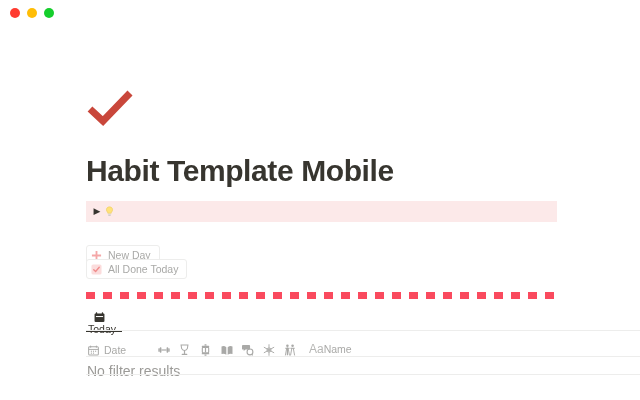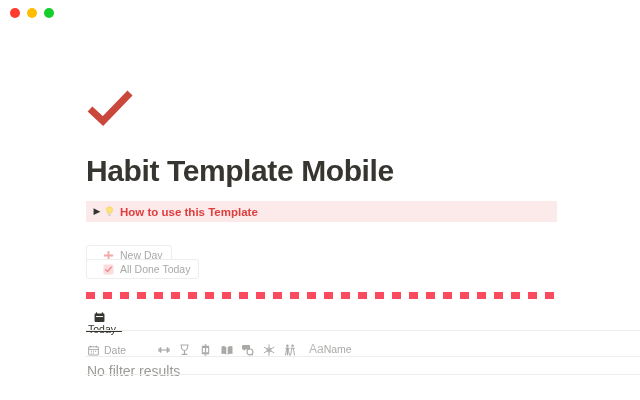--- a/index.html
+++ b/index.html
@@ -121,21 +121,21 @@
   
   .btn {
     position: absolute;
     left: 0;
     height: 20px;
     border: 1px solid #EDEDEC;
     border-radius: 3px;
     background: #ffffff;
     display: inline-flex;
     align-items: center;
-    padding: 0 8px 0 16px;
+    padding: 0 8px 0 4px;
     box-sizing: border-box;
     font-size: 10.5px;
     color: #A9A9A7;
     white-space: nowrap;
   }
   .btn-new-day    { top: 219px; }
   .btn-all-done   { top: 233px; }
   .btn-icon {
     width: 11px;
     height: 11px;
@@ -276,21 +276,20 @@
 
     <div class="callout">
       <span class="toggle-arrow">▶</span>
       <span class="callout-emoji bulb">
         <svg width="11" height="11" viewBox="0 0 16 16" xmlns="http://www.w3.org/2000/svg">
           <path d="M8 1.2 C5.4 1.2 3.5 3.1 3.5 5.5 C3.5 7.1 4.4 8.2 5.2 9.1 L5.5 10.6 L10.5 10.6 L10.8 9.1 C11.6 8.2 12.5 7.1 12.5 5.5 C12.5 3.1 10.6 1.2 8 1.2 Z" fill="#FFE27A" stroke="#E8C44A" stroke-width="0.7"></path>
           <rect x="5.6" y="11.2" width="4.8" height="1.3" rx="0.5" fill="#D8D5CE"></rect>
           <rect x="6.1" y="12.9" width="3.8" height="1.2" rx="0.5" fill="#C6C3BC"></rect>
         </svg>
       </span>
-      <span class="callout-text">How to use this Template</span>
     </div>
 
     <div class="btn btn-new-day">
       <span class="btn-icon">
         <svg class="col-icon" width="11" height="11" viewBox="0 0 12 12" xmlns="http://www.w3.org/2000/svg">
           <path d="M5 1 H7 V5 H11 V7 H7 V11 H5 V7 H1 V5 H5 Z" fill="#F4A7A7"></path>
         </svg>
       </span>
       <span>New Day</span>
     </div>

